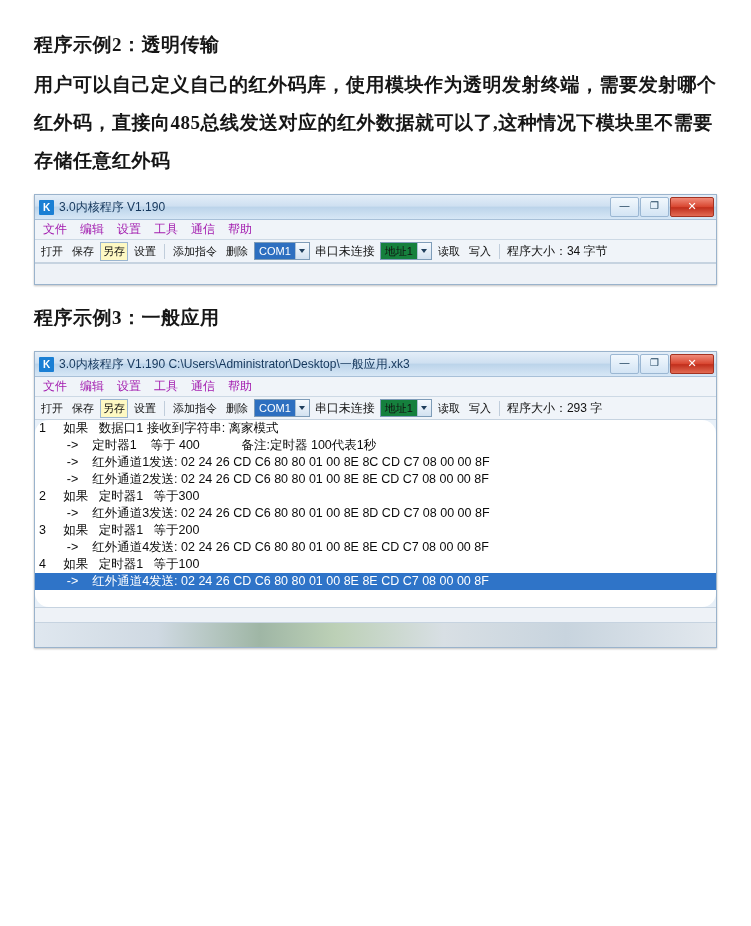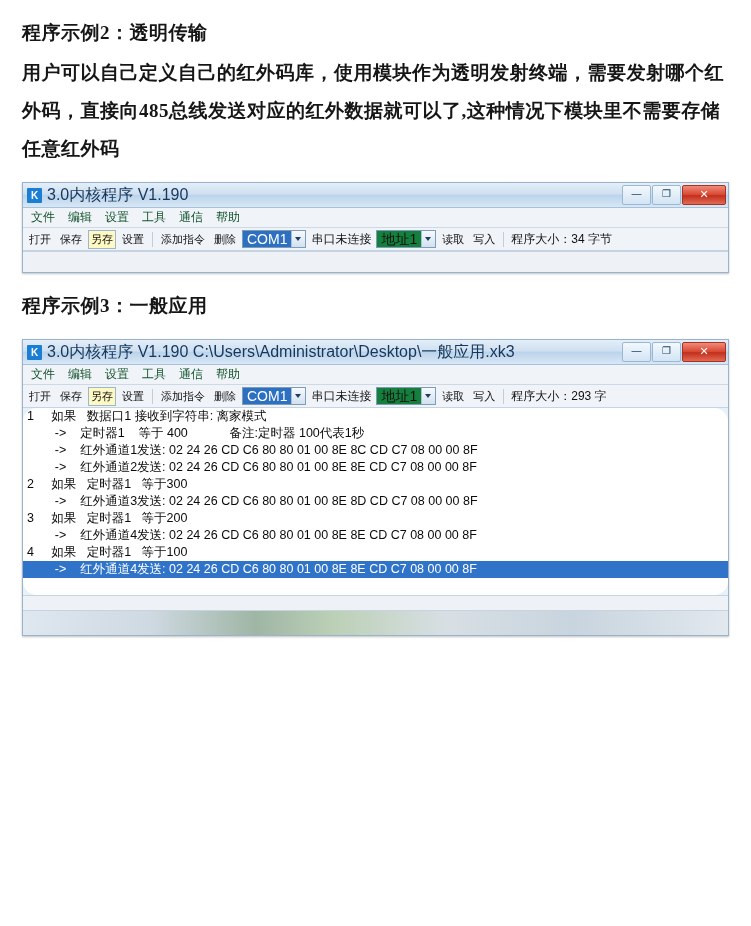--- a/index.html
+++ b/index.html
@@ -11,21 +11,21 @@
     height: 926px;
     background: #ffffff;
     font-family: "Liberation Serif", serif;
     overflow: hidden;
   }
   .page {
     position: relative;
     width: 751px;
     height: 674px;
     box-sizing: border-box;
-    padding: 0;
+    padding: 12px;
   }
   .para {
     font-family: "Liberation Serif", serif;
     font-size: 19px;
     font-weight: bold;
     color: #161616;
     line-height: 38px;
     letter-spacing: 0.5px;
     margin: 0;
   }
@@ -67,21 +67,21 @@
     font-size: 10px;
     font-weight: bold;
     line-height: 15px;
     text-align: center;
     margin-right: 5px;
     border-radius: 1px;
     flex: none;
   }
   .win-title {
     font-family: "Liberation Sans", sans-serif;
-    font-size: 16px;
+    font-size: 12px;
     font-weight: normal;
     color: #15375c;
     white-space: nowrap;
     overflow: hidden;
     text-overflow: ellipsis;
     flex: 1 1 auto;
   }
   .win-btns {
     display: flex;
     align-items: center;
@@ -120,21 +120,21 @@
     background: #f0f4f9;
     border-bottom: 1px solid #cdd9e5;
     display: flex;
     align-items: center;
     padding-left: 8px;
     gap: 13px;
   }
   .menu-item {
     font-family: "Liberation Sans", sans-serif;
     font-size: 12px;
-    color: #14532d;
+    color: #a21caf;
     white-space: nowrap;
   }
   .toolbar {
     height: 22px;
     background: #f0f4f9;
     border-bottom: 1px solid #c6d3e0;
     display: flex;
     align-items: center;
     padding: 0 3px;
     gap: 3px;
@@ -158,21 +158,21 @@
     background: #c0cddb;
     margin: 0 2px;
   }
   .combo {
     display: flex;
     align-items: stretch;
     height: 16px;
     border: 1px solid #7e9cb8;
     background: #fff;
     font-family: "Liberation Sans", sans-serif;
-    font-size: 14px;
+    font-size: 11px;
   }
   .combo .val {
     background: #2d6fc0;
     color: #ffffff;
     padding: 0 4px;
     line-height: 16px;
     white-space: nowrap;
   }
   .combo .val.plain {
     background: #15803d;

